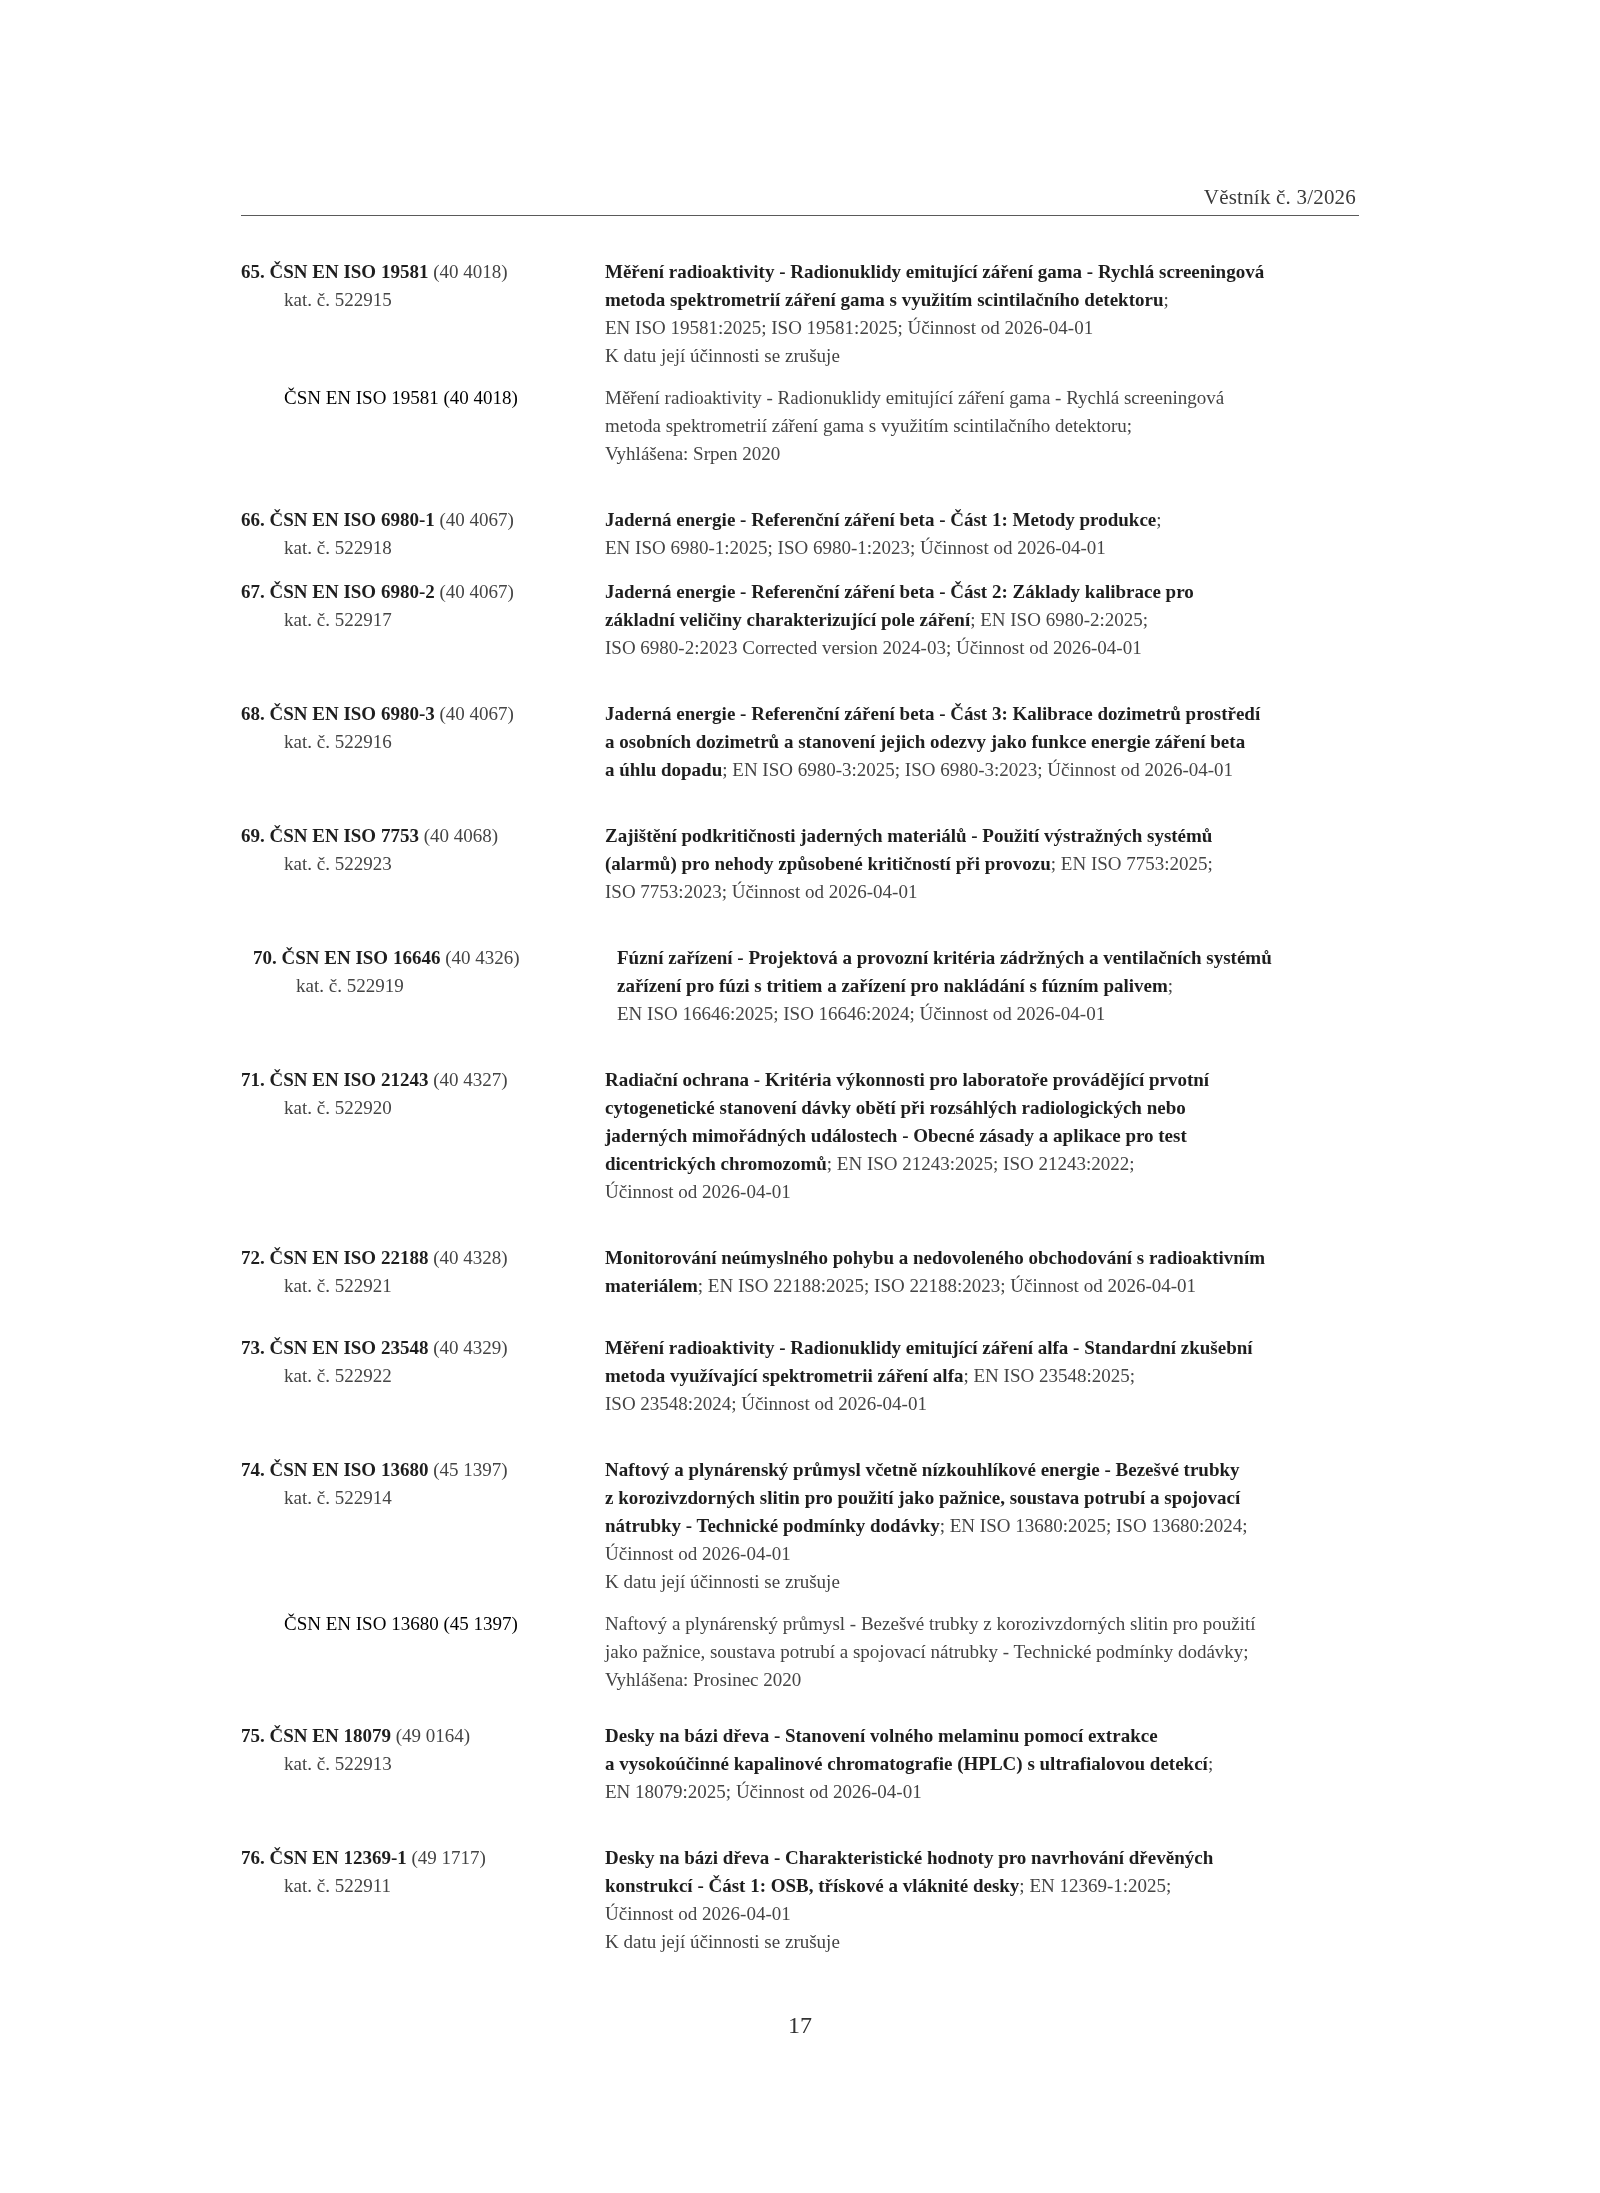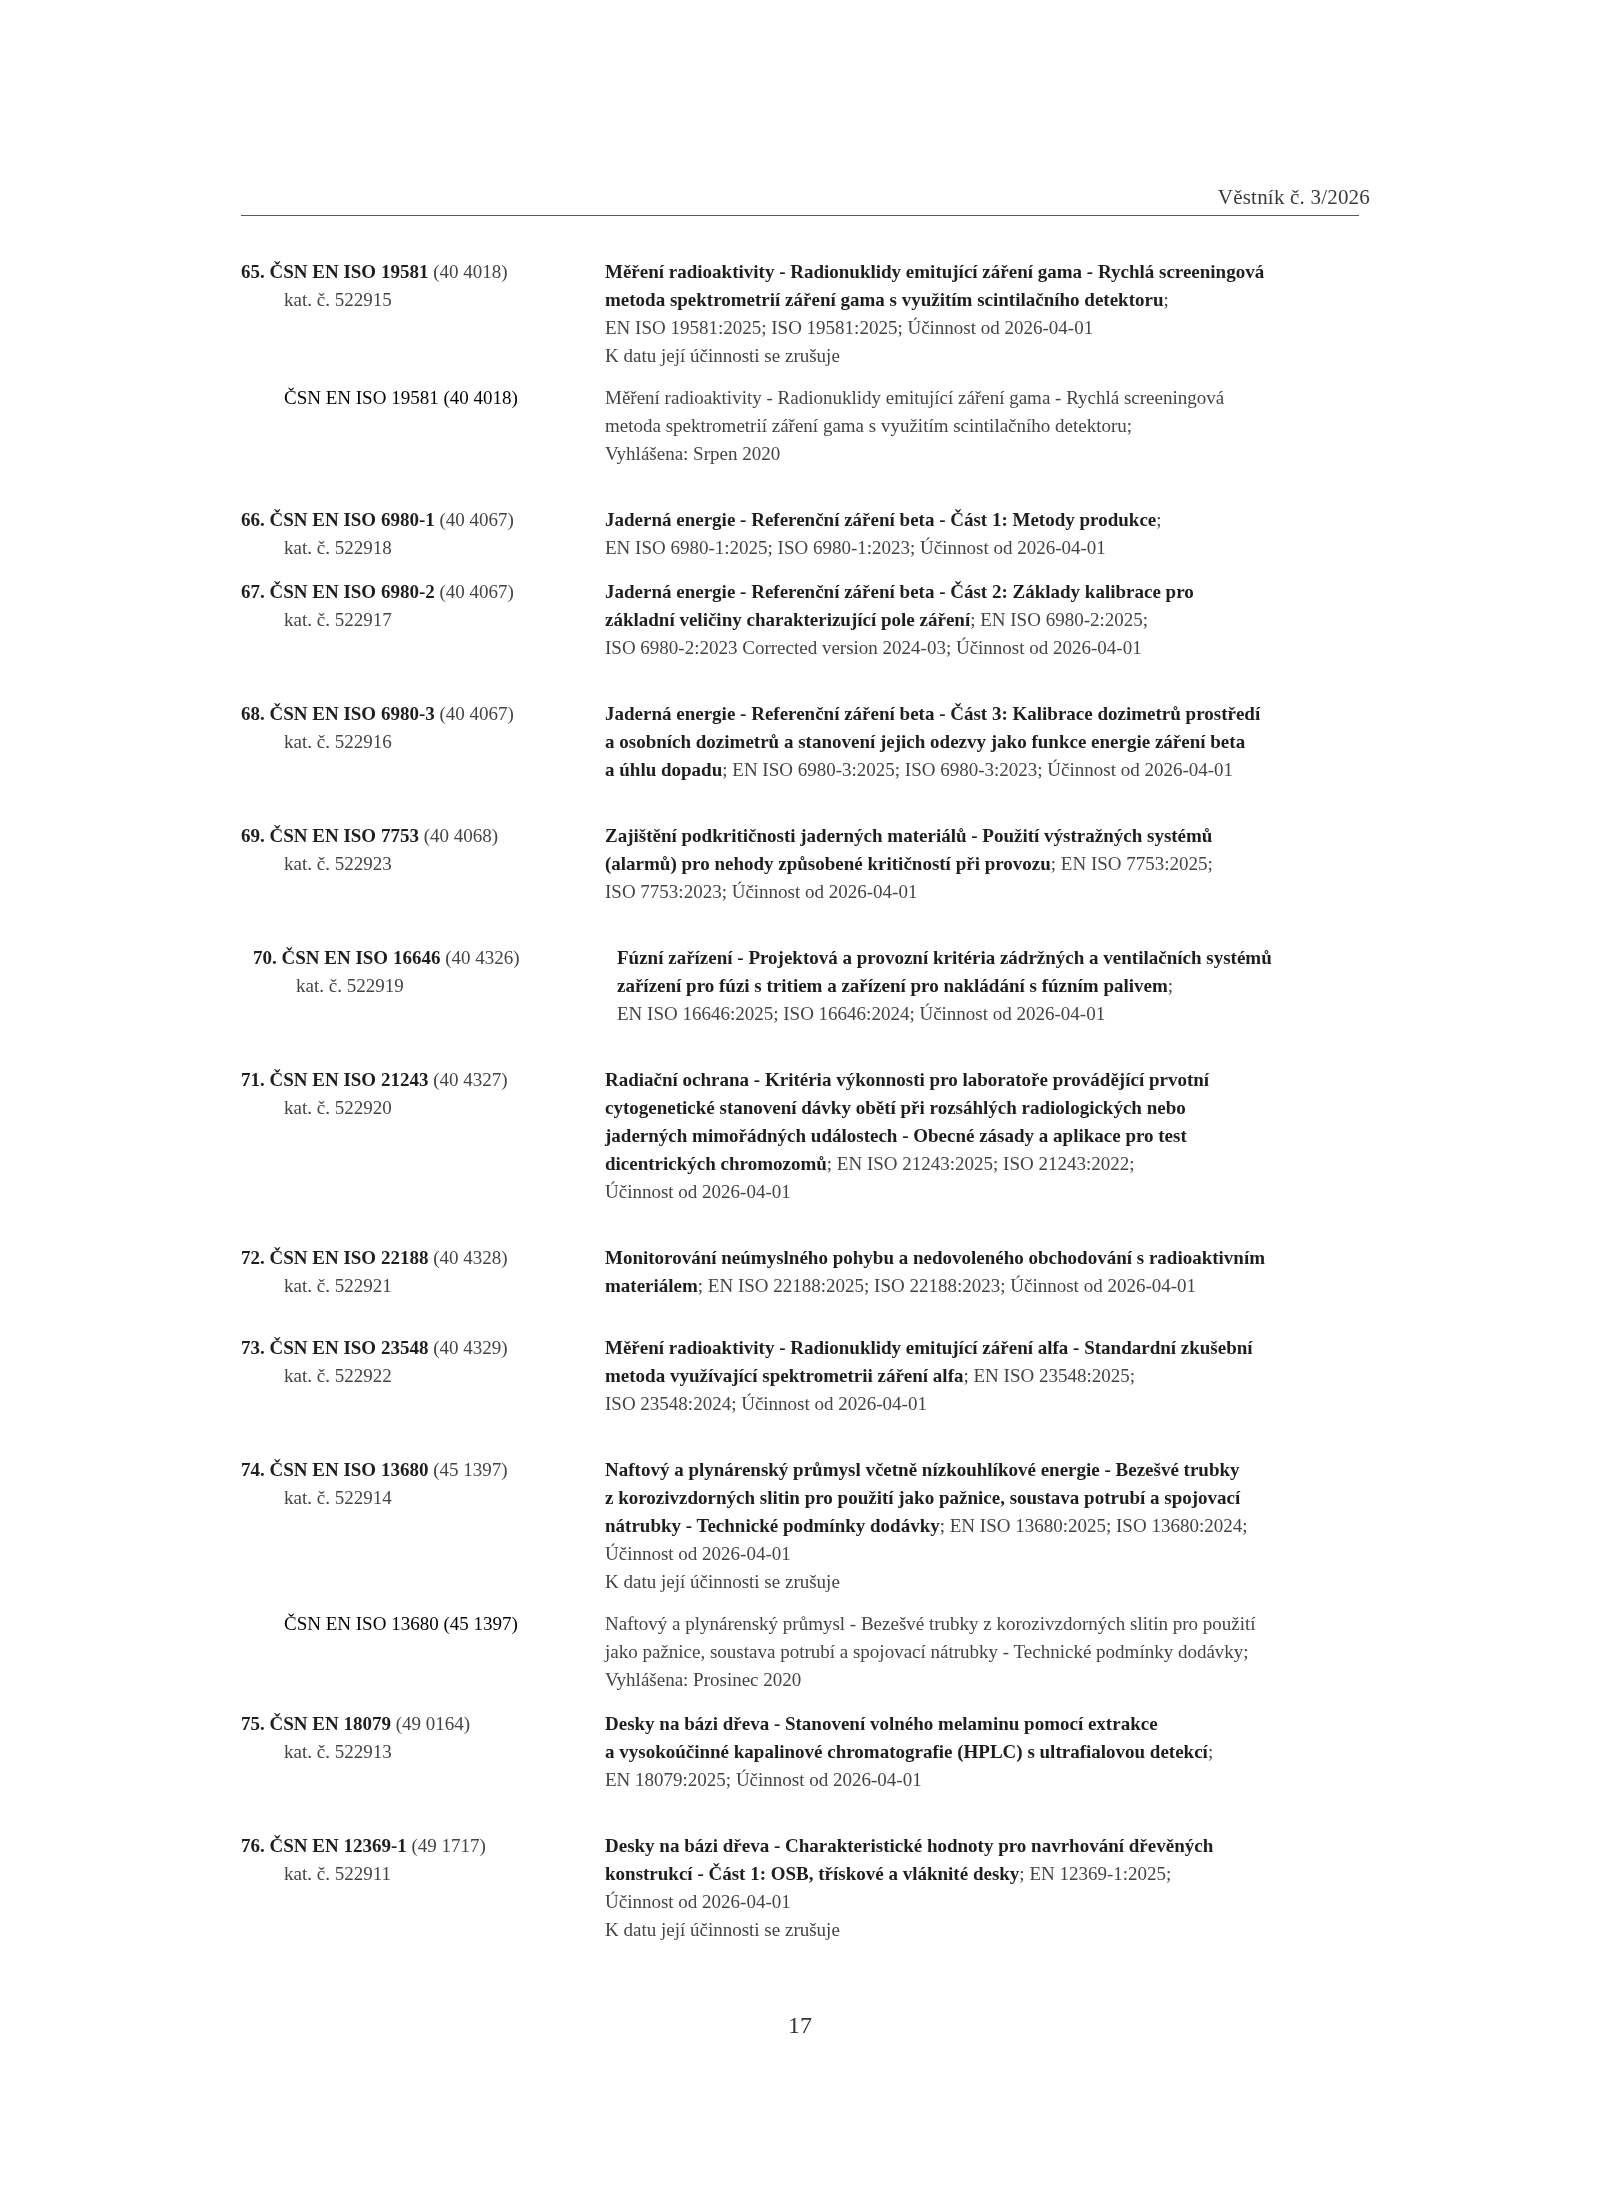--- a/index.html
+++ b/index.html
@@ -2,21 +2,21 @@
 <html><head>
 <meta charset="utf-8">
 <style>
   html, body { margin: 0; padding: 0; background: #ffffff; }
   body {
     width: 1600px; height: 2193px; position: relative; overflow: hidden;
     font-family: "Liberation Serif", "DejaVu Serif", serif;
     color: #2a2a2a;
   }
   .header {
-    position: absolute; left: 252px; top: 185px; width: 1118px;
+    position: absolute; left: 238px; top: 185px; width: 1118px;
     text-align: right; font-size: 21px; color: #3a3a3a; letter-spacing: 0.2px;
   }
   .header-rule {
     position: absolute; left: 241px; top: 215px; width: 1118px; height: 0;
     border-top: 1.5px solid #5a5a5a;
   }
   .entries { position: absolute; left: 241px; top: 258px; width: 1120px; }
   .entry { display: flex; margin-bottom: 38px; }
   .entry .left { width: 364px; flex: 0 0 364px; font-size: 19px; line-height: 28px; }
   .entry .right { flex: 1; font-size: 19px; line-height: 28px; }
@@ -175,21 +175,21 @@
           <span class="line kat">kat. č. 522914</span>
         </div>
         <div class="right">
           <span class="line"><span class="title">Naftový a plynárenský průmysl včetně nízkouhlíkové energie - Bezešvé trubky</span></span>
           <span class="line"><span class="title">z korozivzdorných slitin pro použití jako pažnice, soustava potrubí a spojovací</span></span>
           <span class="line"><span class="title">nátrubky - Technické podmínky dodávky</span><span class="meta">; EN ISO 13680:2025; ISO 13680:2024;</span></span>
           <span class="line meta">Účinnost od 2026-04-01</span>
           <span class="line meta">K datu její účinnosti se zrušuje</span>
         </div>
       </div>
-      <div class="entry sub" style="margin-bottom: 16px;">
+      <div class="entry sub" style="margin-bottom: 28px;">
         <div class="left">ČSN EN ISO 13680 (45 1397)</div>
         <div class="right">
           <span class="line">Naftový a plynárenský průmysl - Bezešvé trubky z korozivzdorných slitin pro použití</span>
           <span class="line">jako pažnice, soustava potrubí a spojovací nátrubky - Technické podmínky dodávky;</span>
           <span class="line">Vyhlášena: Prosinec 2020</span>
         </div>
       </div>
     </div>
     <div class="entry-block">
       <div class="entry" style="margin-bottom: 38px;">

